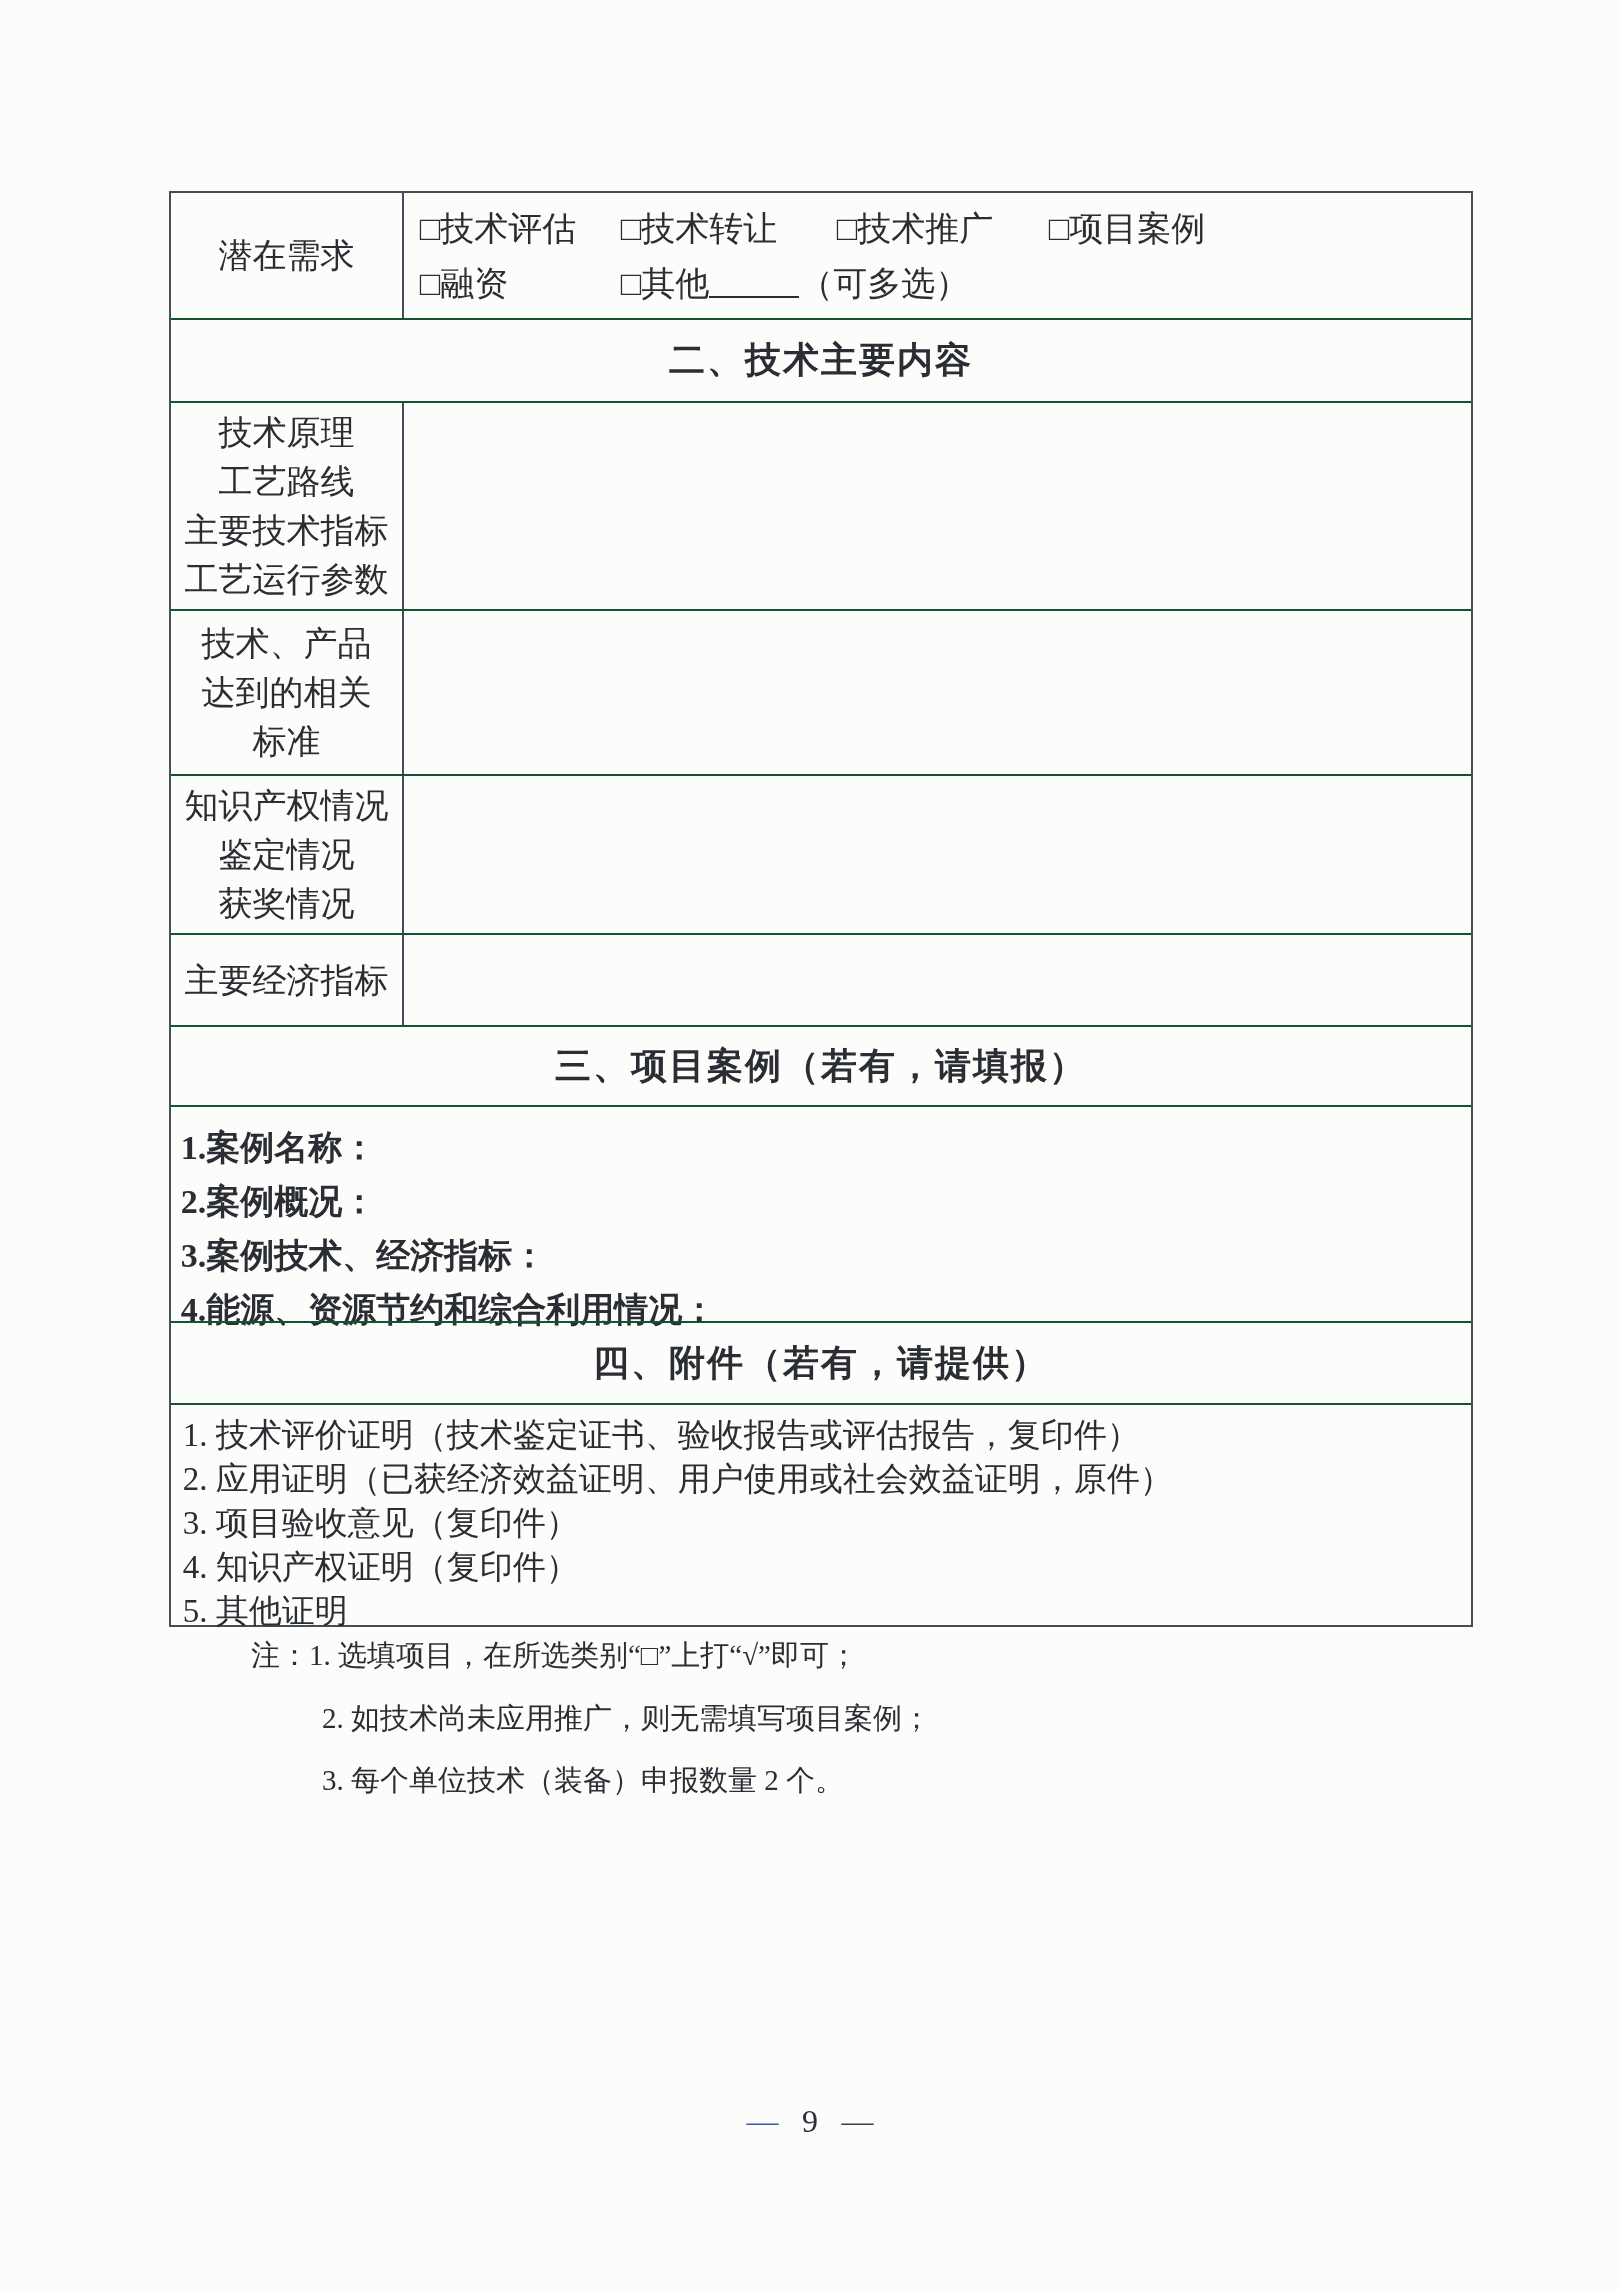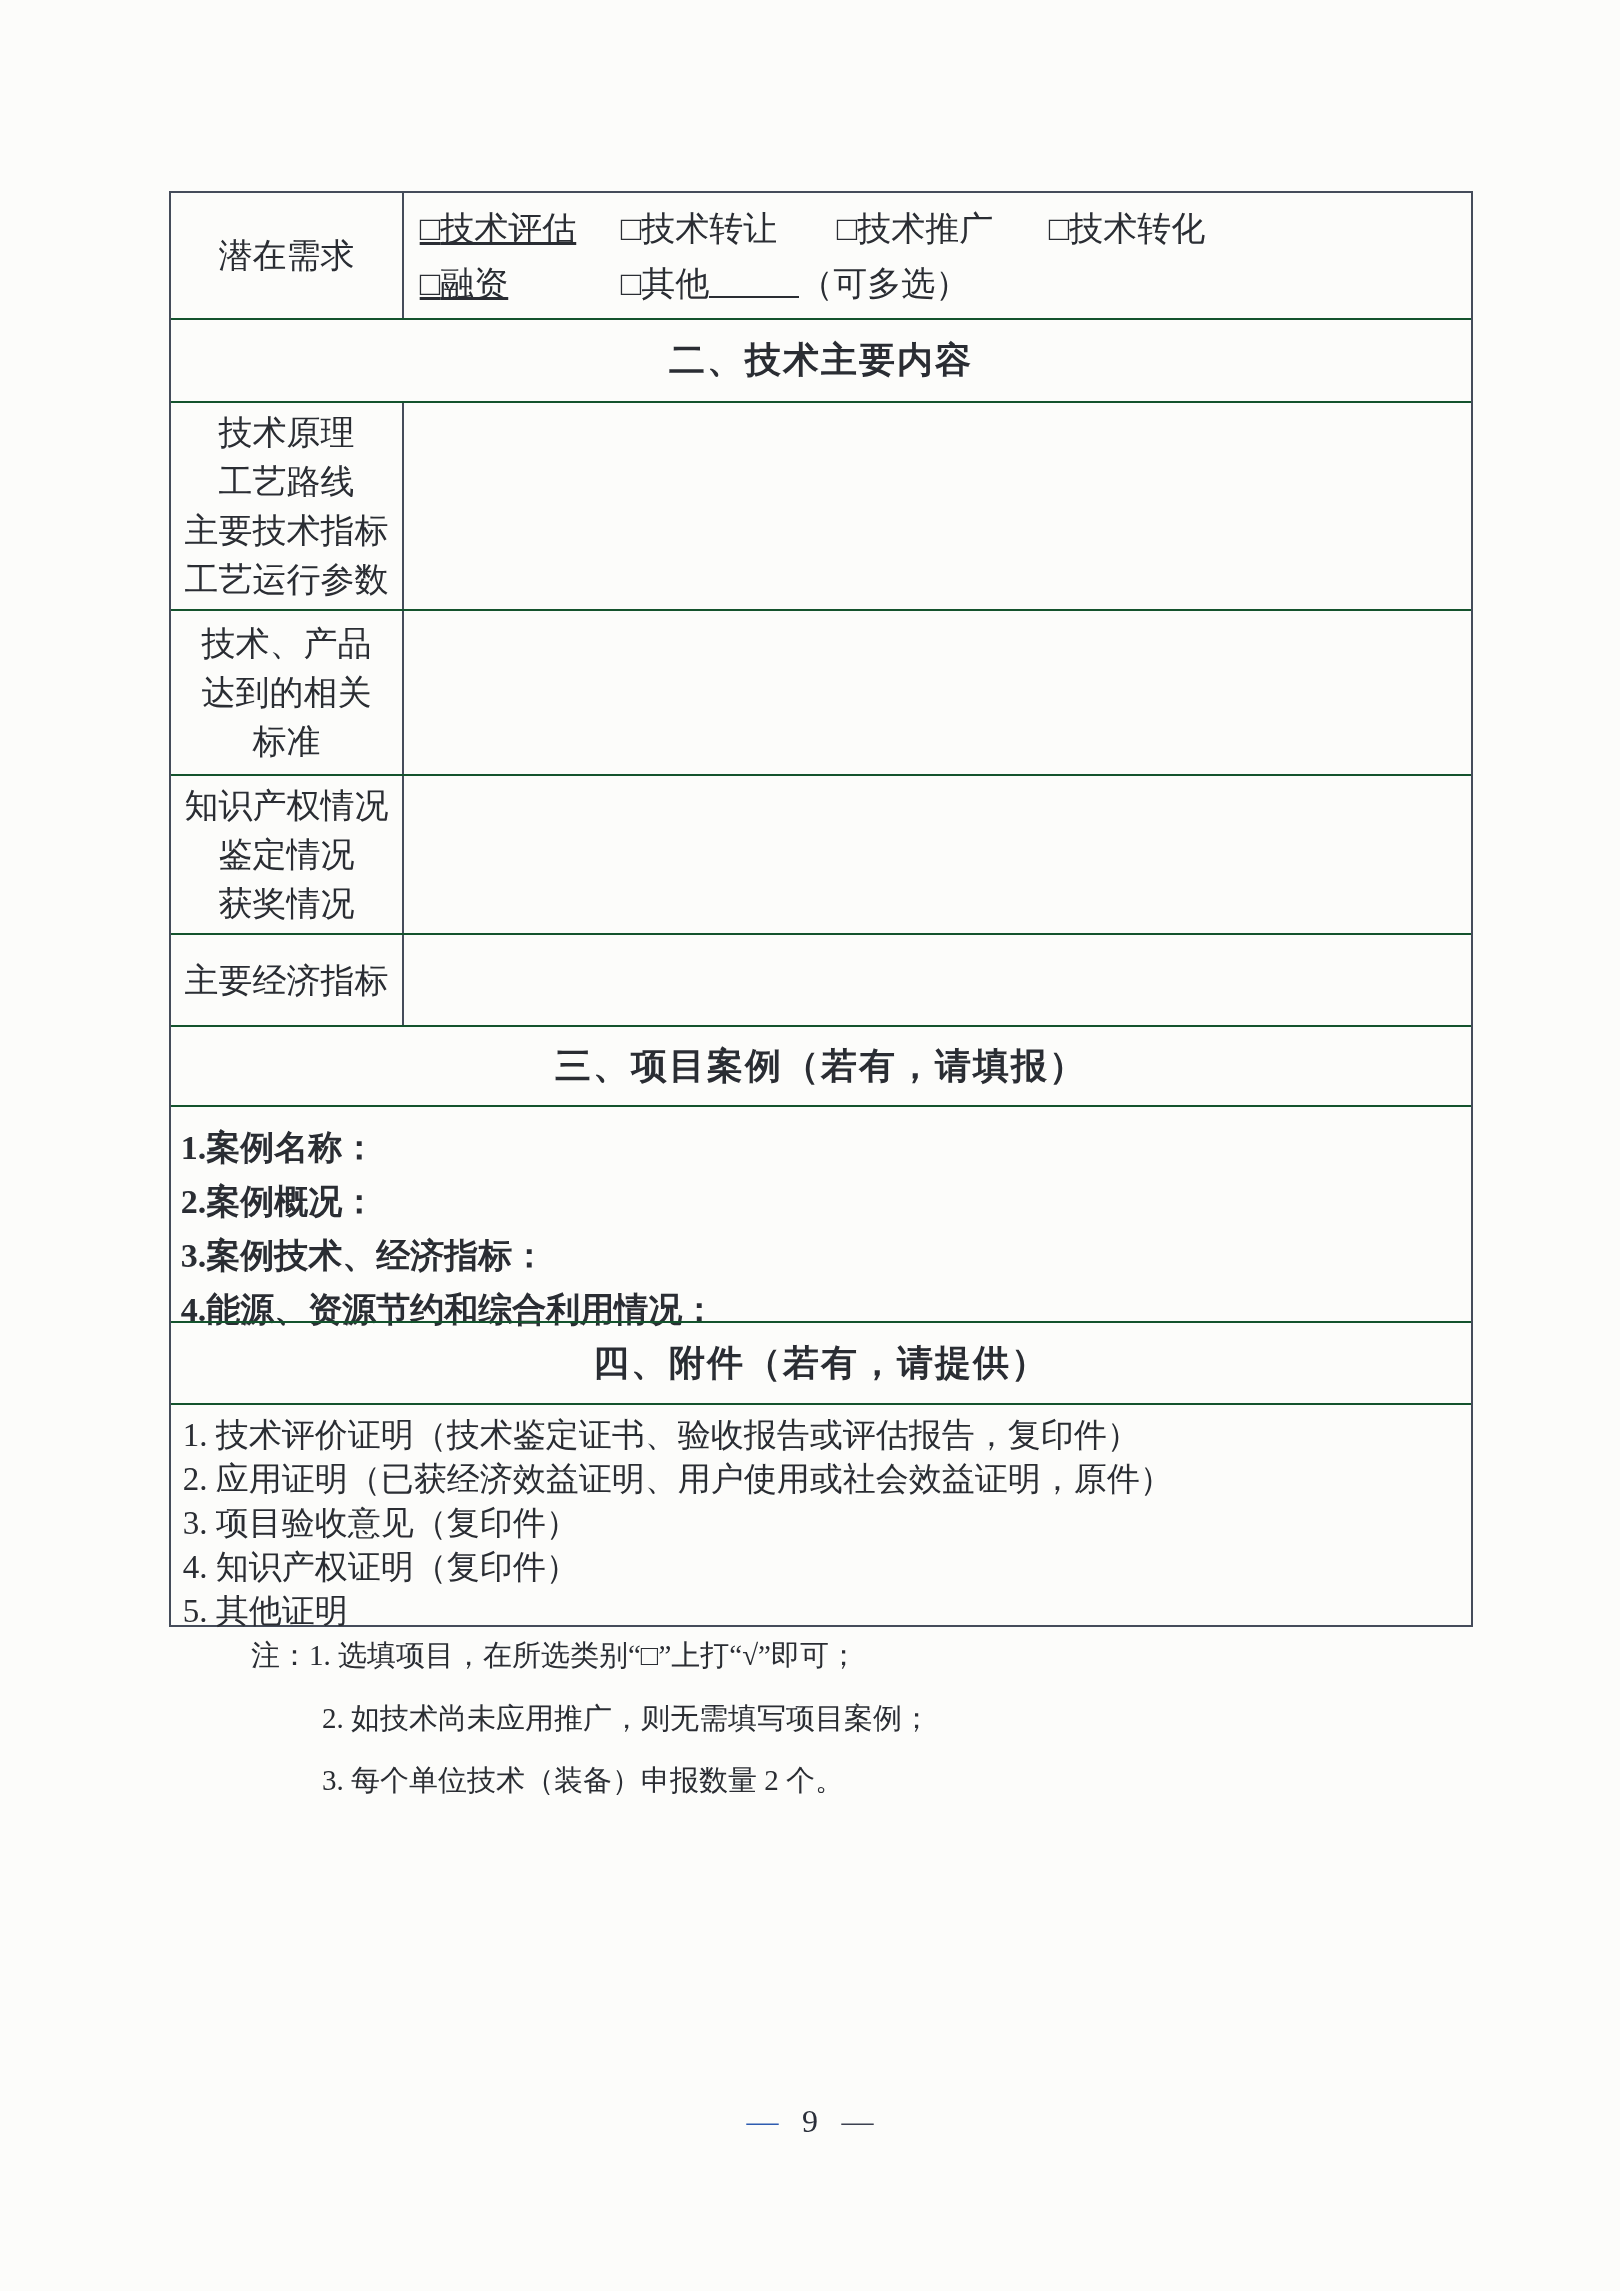--- a/index.html
+++ b/index.html
@@ -56,21 +56,21 @@
   }
 
   
   .checkbox-cell {
     display:flex; flex-direction:column; justify-content:center;
     padding-left:15.7px;
     font-size:34px;
   }
   .opt-line { line-height:55px; white-space:nowrap; }
   .opt { display:inline-block; }
-  .opt-line .o1 { width:201px;text-decoration:underline; }
+  .opt-line .o1 { width:201px; }
   .opt-line .o2 { width:216px; }
   .opt-line .o3 { width:212px; }
   .box { display:inline; }
   .blank-line {
     display:inline-block;
     width:90px; height:35px;
     border-bottom:2.9px solid #2a2d33;
     vertical-align:-3.9px;
   }
 
@@ -108,21 +108,21 @@
 <div class="page">
 
   <div class="form-table">
 
     <div class="trow r1 first">
       <div class="label-cell">
         <span>潜在需求</span>
       </div>
       <div class="content-cell checkbox-cell">
         <div class="opt-line">
-          <span class="opt o1"><span class="box">□</span><span>技术评估</span></span><span class="opt o2"><span class="box">□</span><span>技术转让</span></span><span class="opt o3"><span class="box">□</span><span>技术推广</span></span><span class="opt"><span class="box">□</span><span>技术转化</span></span>
+          <span class="opt o1"><span class="box">□</span><span>技术评估</span></span><span class="opt o2"><span class="box">□</span><span>技术转让</span></span><span class="opt o3"><span class="box">□</span><span>技术推广</span></span><span class="opt"><span class="box">□</span><span>项目案例</span></span>
         </div>
         <div class="opt-line">
           <span class="opt o1"><span class="box">□</span><span>融资</span></span><span class="opt"><span class="box">□</span><span>其他</span></span><span class="blank-line"></span><span>（可多选）</span>
         </div>
       </div>
     </div>
 
     <div class="trow h2 header-row">
       <span>二、技术主要内容</span>
     </div>

